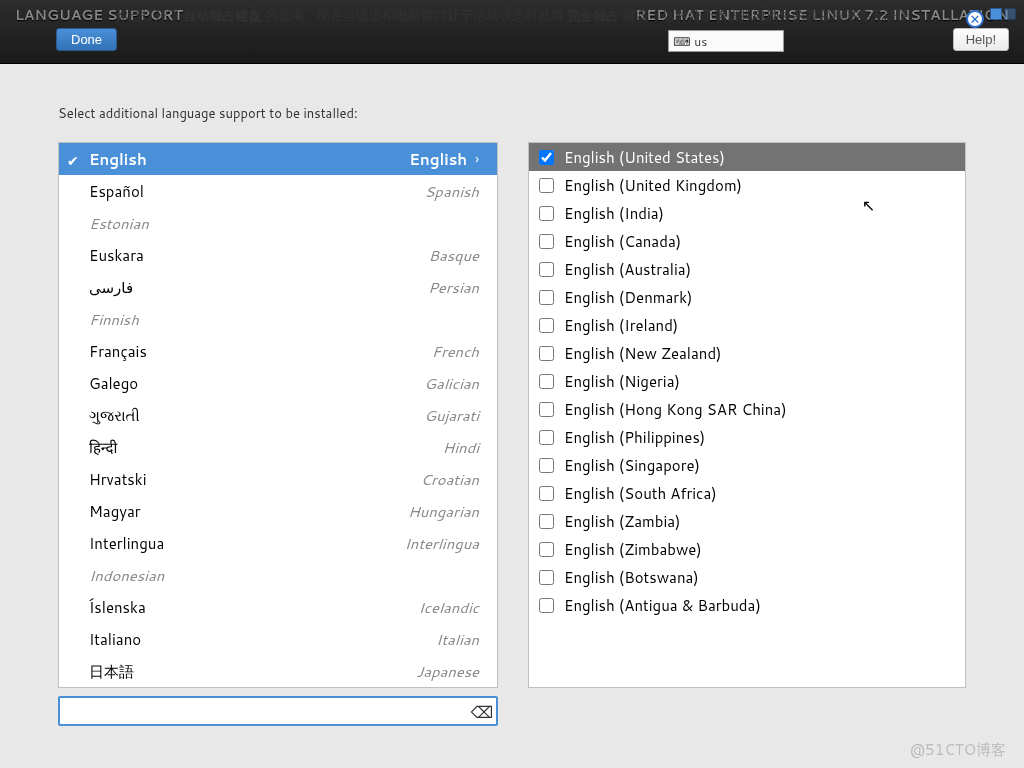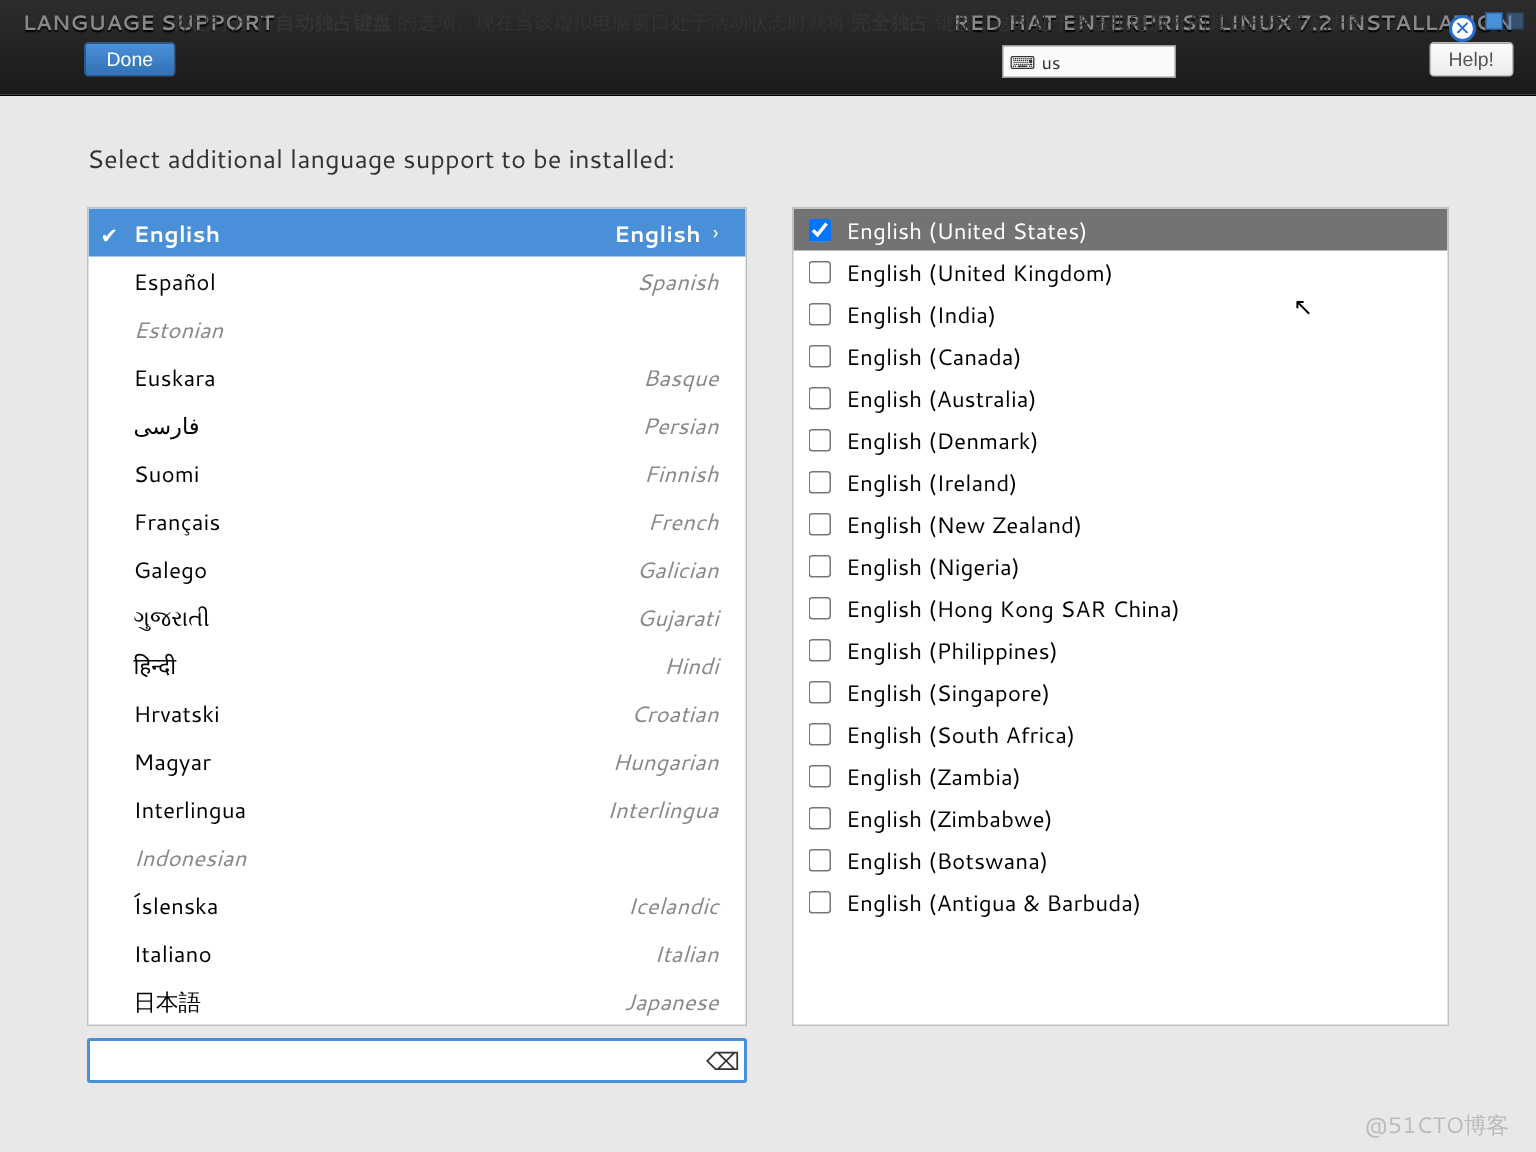--- a/index.html
+++ b/index.html
@@ -13,21 +13,21 @@
     .overlay-msg b { font-weight: bold; }
     .done-btn { position: absolute; left: 15px; top: 28px; background: linear-gradient(#4a90d9, #3272b5); color: #fff; border: 1px solid #2a5a90; border-radius: 3px; padding: 3px 14px; font-size: 13px; cursor: pointer; margin-left: 41px; }
     .help-btn { position: absolute; right: 15px; top: 28px; background: linear-gradient(#fcfcfc, #ececec); color: #555; border: 1px solid #bbb; border-radius: 3px; padding: 3px 12px; font-size: 13px; cursor: pointer; }
     .kb-ind { position: absolute; right: 240px; top: 30px; width: 116px; height: 22px; background: #fafafa; border: 1px solid #999; font-size: 12px; color: #333; display: flex; align-items: center; padding: 0 4px; gap: 4px; }
     .kb-ind .kb-icon { font-size: 12px; }
     .close-orb { position: absolute; right: 40px; top: 10px; width: 18px; height: 18px; border: 2px solid #2a6dd0; border-radius: 50%; background: #fff; display: flex; align-items: center; justify-content: center; color: #2a6dd0; font-weight: bold; font-size: 13px; cursor: pointer; }
     .top-icons-right { position: absolute; right: 8px; top: 8px; display: flex; gap: 2px; }
     .top-icons-right .sq { width: 12px; height: 12px; background: #4a90d9; border: 1px solid #2a5a90; }
 
     .content { padding: 30px 58px 0 58px; }
-    .prompt { font-size: 17px; color: #333; margin-bottom: 20px; }
+    .prompt { font-size: 13px; color: #333; margin-top: 10px; margin-bottom: 20px; }
 
     .columns { display: flex; gap: 30px; }
 
     
     .left-wrap { position: relative; width: 440px; }
     .lang-list { height: 546px; border: 1px solid #c0c0c0; background: #fff; overflow-y: auto; overflow-x: hidden; }
     .lang-row { display: flex; align-items: center; height: 32px; padding: 0 18px 0 30px; font-size: 15px; cursor: pointer; position: relative; }
     .lang-row.selected { background: #4a90d9; color: #fff; }
     .lang-row .check { position: absolute; left: 8px; top: 8px; font-size: 14px; }
     .lang-row .native { flex: 1; text-align: left; }
@@ -107,21 +107,20 @@
           </div>
           <div class="lang-row">
             <span class="native">Euskara</span>
             <span class="eng">Basque</span>
           </div>
           <div class="lang-row">
             <span class="native">فارسی</span>
             <span class="eng">Persian</span>
           </div>
           <div class="lang-row">
-            <span class="native">Suomi</span>
             <span class="eng">Finnish</span>
           </div>
           <div class="lang-row">
             <span class="native">Français</span>
             <span class="eng">French</span>
           </div>
           <div class="lang-row">
             <span class="native">Galego</span>
             <span class="eng">Galician</span>
           </div>

